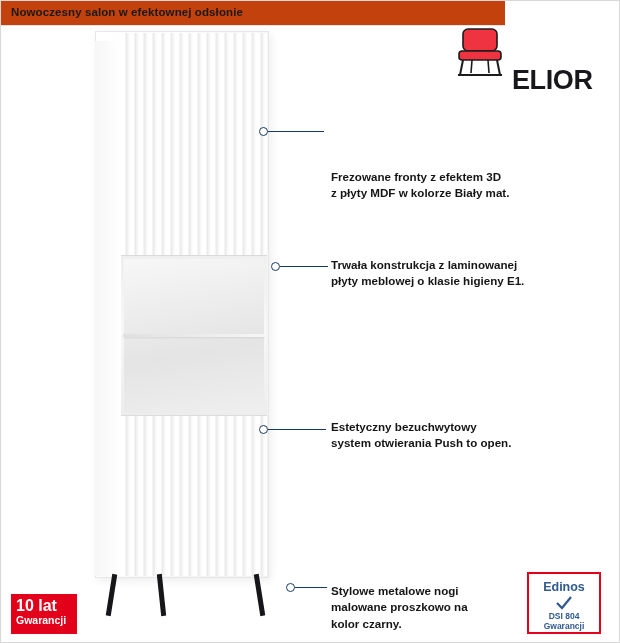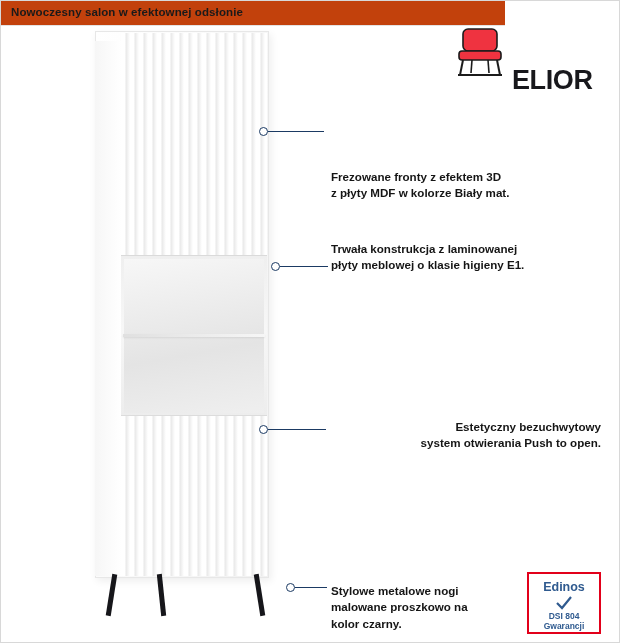--- a/index.html
+++ b/index.html
@@ -287,39 +287,43 @@
   <div class="callout">
     <div class="dot" style="left:258px; top:126px;"></div>
     <div class="line" style="left:267px; top:130px; width:56px;"></div>
     <div class="callout-text" style="left:330px; top:120px; width:270px;margin-top:48px;">Frezowane fronty z efektem 3D
 z płyty MDF w kolorze Biały mat.</div>
   </div>
 
   <div class="callout">
     <div class="dot" style="left:270px; top:261px;"></div>
     <div class="line" style="left:279px; top:265px; width:48px;"></div>
-    <div class="callout-text" style="left:330px; top:240px; width:275px;">Trwała konstrukcja z laminowanej
+    <div class="callout-text" style="left:330px; top:256px; width:275px;">Trwała konstrukcja z laminowanej
 płyty meblowej o klasie higieny E1.</div>
   </div>
 
   <div class="callout">
     <div class="dot" style="left:258px; top:424px;"></div>
     <div class="line" style="left:267px; top:428px; width:58px;"></div>
-    <div class="callout-text" style="left:330px; top:418px; width:270px;text-align:right;">Estetyczny bezuchwytowy
+    <div class="callout-text" style="left:330px; top:418px; width:270px;">Estetyczny bezuchwytowy
 system otwierania Push to open.</div>
   </div>
 
   <div class="callout">
     <div class="dot" style="left:285px; top:582px;"></div>
     <div class="line" style="left:294px; top:586px; width:32px;"></div>
     <div class="callout-text" style="left:330px; top:546px; width:250px;margin-top:36px;">Stylowe metalowe nogi
 malowane proszkowo na
 kolor czarny.</div>
   </div>
 
+  <div class="warranty">
+    <div class="warranty-years">10 lat</div>
+    <div class="warranty-label">Gwarancji</div>
+  </div>
 
   <div class="edinos">
     <div class="edinos-name">Edinos</div>
     <div class="edinos-check">
       <svg width="16" height="14" viewBox="0 0 16 14" xmlns="http://www.w3.org/2000/svg">
         <polyline points="1,7 6,12 15,1" fill="none" stroke="#2f5a8f" stroke-width="2.2"></polyline>
       </svg>
     </div>
     <div class="edinos-std">DSI 804</div>
     <div class="edinos-std">Gwarancji</div>

